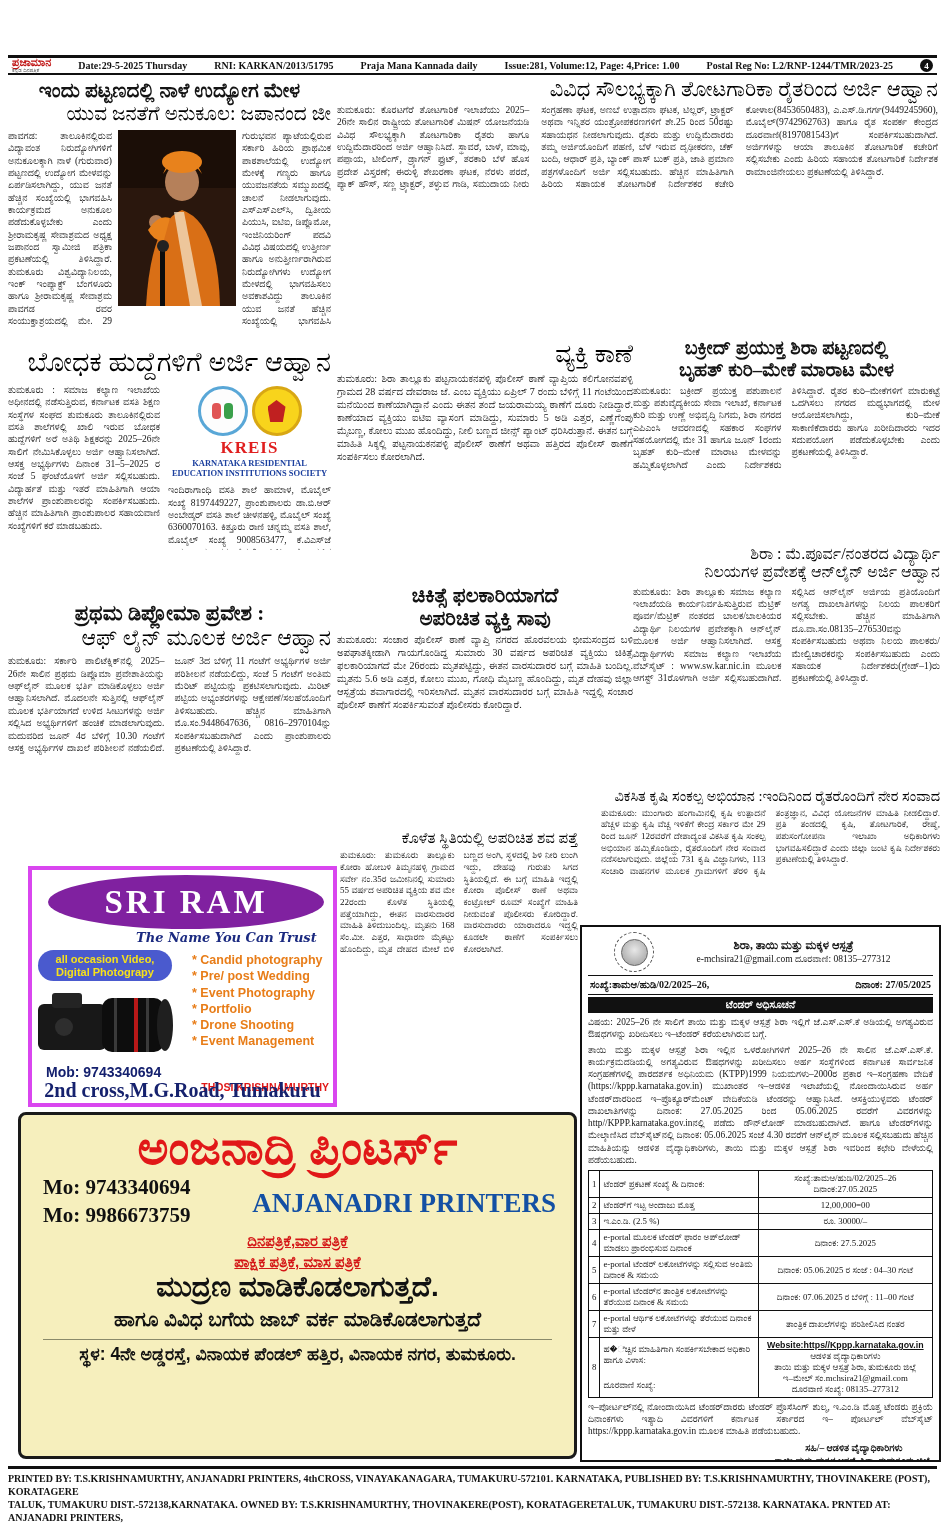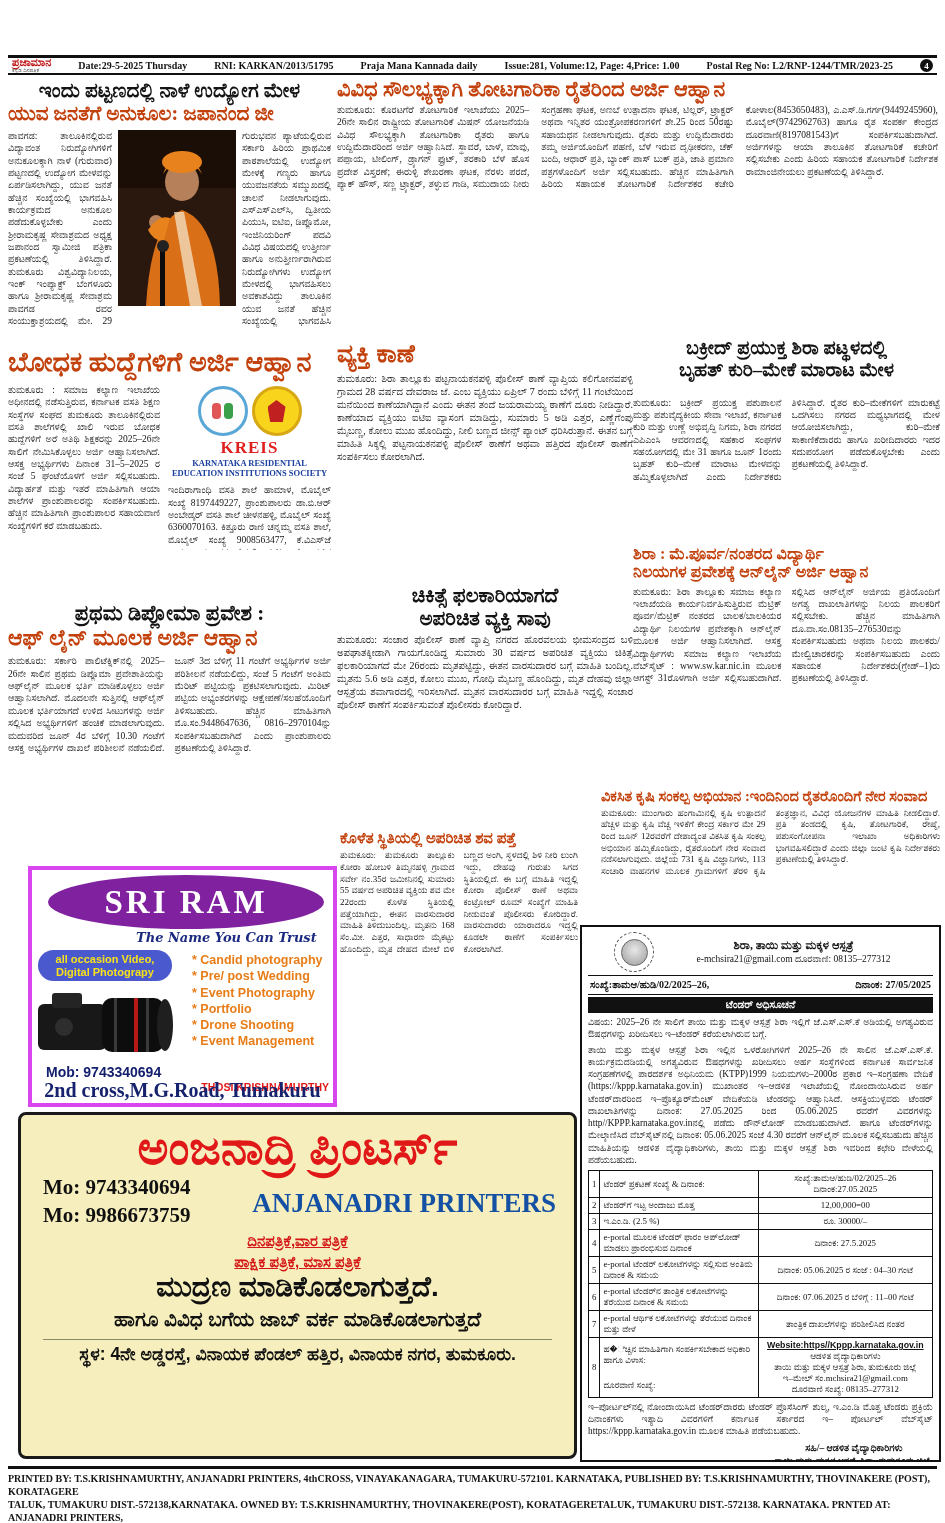--- a/index.html
+++ b/index.html
@@ -12,21 +12,21 @@
               border-top:3px solid #101010; border-bottom:2px solid #101010;
               display:flex; align-items:center; justify-content:space-between;
               font-size:10px; font-weight:bold; padding:0 4px; }
   .m-logo { display:flex; flex-direction:column; line-height:1; }
   .m-logo .main { color:#c01414; font-size:11px; }
   .m-logo .sub  { color:#333; font-size:5.5px; font-weight:normal; }
   .page-badge { width:13px; height:13px; border-radius:50%; background:#101010; color:#fff;
                 font-size:9px; display:flex; align-items:center; justify-content:center; }
 
   
-  .h-red   { color:#c2410c; font-weight:bold; text-align:left; line-height:1.15; }
+  .h-red   { color:#000000; font-weight:normal; text-align:right; line-height:1.15; }
   .h-black { color:#141414; font-weight:bold; text-align:center; line-height:1.15; }
   .newsbody { font-size:9.5px; line-height:1.3; text-align:justify; overflow:hidden; }
 
   
   .artA { position:absolute; left:8px; top:79px; width:323px; height:266px; overflow:hidden; }
   .artA-h1 { font-size:20px; }
   .artA-h2 { font-size:20px; }
   .artA-body { display:flex; gap:6px; margin-top:5px; height:200px; }
   .colA1 { width:104px; } .colA3 { flex:1; }
   .swami-photo { width:118px; height:176px; background:#2a170d; flex:0 0 auto; }
@@ -99,21 +99,21 @@
   .death { position:absolute; left:337px; top:584px; width:296px; height:244px; overflow:hidden; }
   .death-h { font-size:20px; }
   .death-b { margin-top:3px; font-size:10px; height:195px; }
   .corpse { position:absolute; left:340px; top:830px; width:238px; height:274px; overflow:hidden; }
   .corpse-h { font-size:15px; }
   .corpse-b { margin-top:3px; column-count:2; column-gap:9px; font-size:9px; height:248px; }
 
   
   .bakrid { position:absolute; left:633px; top:337px; width:307px; height:208px; overflow:hidden; }
   .bakrid-h { font-size:19px; }
-  .bakrid-b { margin-top:16px; column-count:2; column-gap:10px; height:160px; }
+  .bakrid-b { margin-top:4px; column-count:2; column-gap:10px; height:160px; }
   .hostel { position:absolute; left:633px; top:545px; width:307px; height:240px; overflow:hidden; }
   .hostel-h { font-size:16px; }
   .hostel-b { margin-top:4px; column-count:2; column-gap:10px; height:200px; }
   .krishi { position:absolute; left:601px; top:788px; width:339px; height:134px; overflow:hidden; }
   .krishi-h { font-size:14.5px; }
   .krishi-b { margin-top:3px; column-count:2; column-gap:10px; height:108px; font-size:9px; }
 
   
   .notice { position:absolute; left:580px; top:925px; width:361px; height:537px;
             border:2px solid #101010; padding:3px 6px; font-size:9px; overflow:hidden; background:#fff; }
@@ -277,21 +277,21 @@
     <div class="death-h h-black">ಅಪರಿಚಿತ ವ್ಯಕ್ತಿ ಸಾವು</div>
     <div class="death-b newsbody">ತುಮಕೂರು: ಸಂಚಾರ ಪೊಲೀಸ್ ಠಾಣೆ ವ್ಯಾಪ್ತಿ ನಗರದ ಹೊರವಲಯ ಭೀಮಸಂದ್ರದ ಬಳಿ ಅಪಘಾತಕ್ಕೀಡಾಗಿ ಗಾಯಗೊಂಡಿದ್ದ ಸುಮಾರು 30 ವರ್ಷದ ಅಪರಿಚಿತ ವ್ಯಕ್ತಿಯು ಚಿಕಿತ್ಸೆ ಫಲಕಾರಿಯಾಗದೆ ಮೇ 26ರಂದು ಮೃತಪಟ್ಟಿದ್ದು, ಈತನ ವಾರಸುದಾರರ ಬಗ್ಗೆ ಮಾಹಿತಿ ಬಂದಿಲ್ಲ. ಮೃತನು 5.6 ಅಡಿ ಎತ್ತರ, ಕೋಲು ಮುಖ, ಗೋಧಿ ಮೈಬಣ್ಣ ಹೊಂದಿದ್ದು, ಮೃತ ದೇಹವು ಜಿಲ್ಲಾ ಆಸ್ಪತ್ರೆಯ ಶವಾಗಾರದಲ್ಲಿ ಇರಿಸಲಾಗಿದೆ. ಮೃತನ ವಾರಸುದಾರರ ಬಗ್ಗೆ ಮಾಹಿತಿ ಇದ್ದಲ್ಲಿ ಸಂಚಾರ ಪೊಲೀಸ್ ಠಾಣೆಗೆ ಸಂಪರ್ಕಿಸುವಂತೆ ಪೊಲೀಸರು ಕೋರಿದ್ದಾರೆ.</div>
   </div>
 
   <div class="corpse">
     <div class="corpse-h h-red">ಕೊಳೆತ ಸ್ಥಿತಿಯಲ್ಲಿ ಅಪರಿಚಿತ ಶವ ಪತ್ತೆ</div>
     <div class="corpse-b newsbody">ತುಮಕೂರು: ತುಮಕೂರು ತಾಲ್ಲೂಕು ಕೋರಾ ಹೋಬಳಿ ತಿಮ್ಮನಹಳ್ಳಿ ಗ್ರಾಮದ ಸರ್ವೇ ನಂ.35ರ ಜಮೀನಿನಲ್ಲಿ ಸುಮಾರು 55 ವರ್ಷದ ಅಪರಿಚಿತ ವ್ಯಕ್ತಿಯ ಶವ ಮೇ 22ರಂದು ಕೊಳೆತ ಸ್ಥಿತಿಯಲ್ಲಿ ಪತ್ತೆಯಾಗಿದ್ದು, ಈತನ ವಾರಸುದಾರರ ಮಾಹಿತಿ ತಿಳಿದುಬಂದಿಲ್ಲ. ಮೃತನು 168 ಸೆಂ.ಮೀ. ಎತ್ತರ, ಸಾಧಾರಣ ಮೈಕಟ್ಟು ಹೊಂದಿದ್ದು, ಮೃತ ದೇಹದ ಮೇಲೆ ಬಿಳಿ ಬಣ್ಣದ ಅಂಗಿ, ಸ್ಥಳದಲ್ಲಿ ಶಿಳಿ ನೀರಿ ಲುಂಗಿ ಇದ್ದು, ದೇಹವು ಗುರುತು ಸಿಗದ ಸ್ಥಿತಿಯಲ್ಲಿದೆ. ಈ ಬಗ್ಗೆ ಮಾಹಿತಿ ಇದ್ದಲ್ಲಿ ಕೋರಾ ಪೊಲೀಸ್ ಠಾಣೆ ಅಥವಾ ಕಂಟ್ರೋಲ್ ರೂಮ್ ಸಂಖ್ಯೆಗೆ ಮಾಹಿತಿ ನೀಡುವಂತೆ ಪೊಲೀಸರು ಕೋರಿದ್ದಾರೆ. ವಾರಸುದಾರರು ಯಾರಾದರೂ ಇದ್ದಲ್ಲಿ ಕೂಡಲೇ ಠಾಣೆಗೆ ಸಂಪರ್ಕಿಸಲು ಕೋರಲಾಗಿದೆ.</div>
   </div>
 
   <div class="bakrid">
-    <div class="bakrid-h h-black">ಬಕ್ರೀದ್ ಪ್ರಯುಕ್ತ ಶಿರಾ ಪಟ್ಥಳದಲ್ಲಿ</div>
+    <div class="bakrid-h h-black">ಬಕ್ರೀದ್ ಪ್ರಯುಕ್ತ ಶಿರಾ ಪಟ್ಟಣದಲ್ಲಿ</div>
     <div class="bakrid-h h-black">ಬೃಹತ್ ಕುರಿ–ಮೇಕೆ ಮಾರಾಟ ಮೇಳ</div>
     <div class="bakrid-b newsbody">ತುಮಕೂರು: ಬಕ್ರೀದ್ ಪ್ರಯುಕ್ತ ಪಶುಪಾಲನೆ ಮತ್ತು ಪಶುವೈದ್ಯಕೀಯ ಸೇವಾ ಇಲಾಖೆ, ಕರ್ನಾಟಕ ಕುರಿ ಮತ್ತು ಉಣ್ಣೆ ಅಭಿವೃದ್ಧಿ ನಿಗಮ, ಶಿರಾ ನಗರದ ಎಪಿಎಂಸಿ ಆವರಣದಲ್ಲಿ ಸಹಕಾರ ಸಂಘಗಳ ಸಹಯೋಗದಲ್ಲಿ ಮೇ 31 ಹಾಗೂ ಜೂನ್ 1ರಂದು ಬೃಹತ್ ಕುರಿ–ಮೇಕೆ ಮಾರಾಟ ಮೇಳವನ್ನು ಹಮ್ಮಿಕೊಳ್ಳಲಾಗಿದೆ ಎಂದು ನಿರ್ದೇಶಕರು ತಿಳಿಸಿದ್ದಾರೆ. ರೈತರ ಕುರಿ–ಮೇಕೆಗಳಿಗೆ ಮಾರುಕಟ್ಟೆ ಒದಗಿಸಲು ನಗರದ ಮಧ್ಯಭಾಗದಲ್ಲಿ ಮೇಳ ಆಯೋಜಿಸಲಾಗಿದ್ದು, ಕುರಿ–ಮೇಕೆ ಸಾಕಾಣಿಕೆದಾರರು ಹಾಗೂ ಖರೀದಿದಾರರು ಇದರ ಸದುಪಯೋಗ ಪಡೆದುಕೊಳ್ಳಬೇಕು ಎಂದು ಪ್ರಕಟಣೆಯಲ್ಲಿ ತಿಳಿಸಿದ್ದಾರೆ.</div>
   </div>
 
   <div class="hostel">
     <div class="hostel-h h-red">ಶಿರಾ : ಮೆ.ಪೂರ್ವ/ನಂತರದ ವಿದ್ಯಾರ್ಥಿ</div>
     <div class="hostel-h h-red">ನಿಲಯಗಳ ಪ್ರವೇಶಕ್ಕೆ ಆನ್‌ಲೈನ್ ಅರ್ಜಿ ಆಹ್ವಾನ</div>
     <div class="hostel-b newsbody">ತುಮಕೂರು: ಶಿರಾ ತಾಲ್ಲೂಕು ಸಮಾಜ ಕಲ್ಯಾಣ ಇಲಾಖೆಯಡಿ ಕಾರ್ಯನಿರ್ವಹಿಸುತ್ತಿರುವ ಮೆಟ್ರಿಕ್ ಪೂರ್ವ/ಮೆಟ್ರಿಕ್ ನಂತರದ ಬಾಲಕ/ಬಾಲಕಿಯರ ವಿದ್ಯಾರ್ಥಿ ನಿಲಯಗಳ ಪ್ರವೇಶಕ್ಕಾಗಿ ಆನ್‌ಲೈನ್ ಮೂಲಕ ಅರ್ಜಿ ಆಹ್ವಾನಿಸಲಾಗಿದೆ. ಆಸಕ್ತ ವಿದ್ಯಾರ್ಥಿಗಳು ಸಮಾಜ ಕಲ್ಯಾಣ ಇಲಾಖೆಯ ವೆಬ್‌ಸೈಟ್ : www.sw.kar.nic.in ಮೂಲಕ ಆಗಸ್ಟ್ 31ರೊಳಗಾಗಿ ಅರ್ಜಿ ಸಲ್ಲಿಸಬಹುದಾಗಿದೆ. ಸಲ್ಲಿಸಿದ ಆನ್‌ಲೈನ್ ಅರ್ಜಿಯ ಪ್ರತಿಯೊಂದಿಗೆ ಅಗತ್ಯ ದಾಖಲಾತಿಗಳನ್ನು ನಿಲಯ ಪಾಲಕರಿಗೆ ಸಲ್ಲಿಸಬೇಕು. ಹೆಚ್ಚಿನ ಮಾಹಿತಿಗಾಗಿ ದೂ.ವಾ.ಸಂ.08135–276530ವನ್ನು ಸಂಪರ್ಕಿಸಬಹುದು ಅಥವಾ ನಿಲಯ ಪಾಲಕರು/ಮೇಲ್ವಿಚಾರಕರನ್ನು ಸಂಪರ್ಕಿಸಬಹುದು ಎಂದು ಸಹಾಯಕ ನಿರ್ದೇಶಕರು(ಗ್ರೇಡ್–1)ರು ಪ್ರಕಟಣೆಯಲ್ಲಿ ತಿಳಿಸಿದ್ದಾರೆ.</div>
   </div>
 

